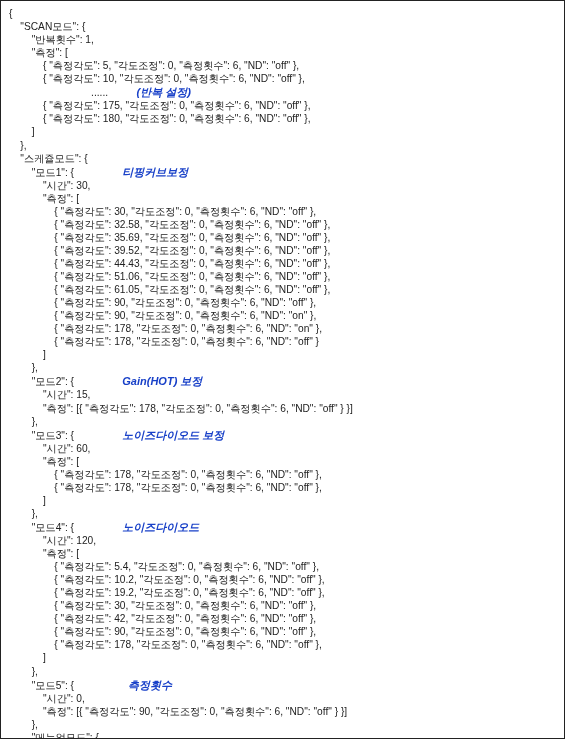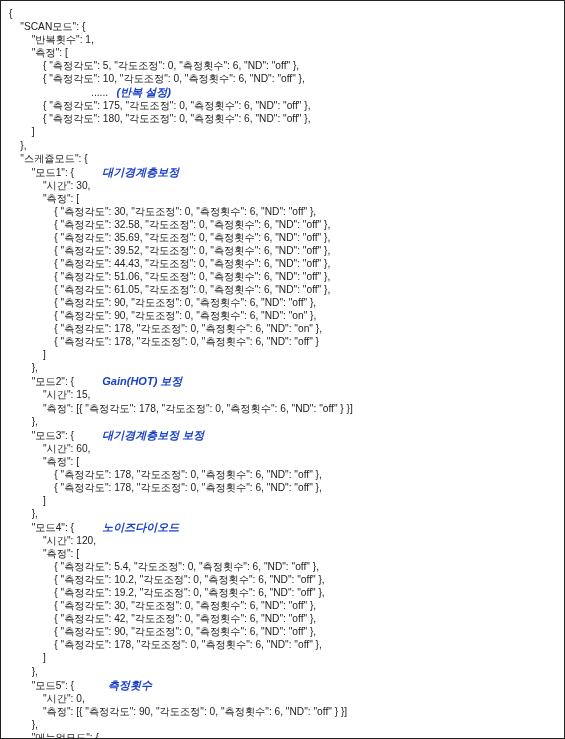--- a/index.html
+++ b/index.html
@@ -19,20 +19,21 @@
     color: #222;
     white-space: pre;
     overflow: hidden;
     position: relative;
   }
   .annot {
     color: #1840c8;
     font-style: italic;
     font-weight: bold;
     font-size: 11px;
+    margin-left: 20px;
   }
   .watermark {
     position: absolute;
     left: 50%;
     top: 50%;
     transform: translate(-50%, -50%);
     pointer-events: none;
     opacity: 0.08;
   }
   .watermark svg { display: block; }
@@ -45,41 +46,41 @@
 <span>        "반복횟수": 1,</span>
 <span>        "측정": [</span>
 <span>            { "측정각도": 5, "각도조정": 0, "측정횟수": 6, "ND": "off" },</span>
 <span>            { "측정각도": 10, "각도조정": 0, "측정횟수": 6, "ND": "off" },</span>
 <span><span>                             ......</span>   <span class="annot">(반복 설정)</span></span>
 <span>            { "측정각도": 175, "각도조정": 0, "측정횟수": 6, "ND": "off" },</span>
 <span>            { "측정각도": 180, "각도조정": 0, "측정횟수": 6, "ND": "off" },</span>
 <span>        ]</span>
 <span>    },</span>
 <span>    "스케쥴모드": {</span>
-<span><span>        "모드1": {</span>          <span class="annot">대기경계층보정</span></span>
+<span><span>        "모드1": {</span>          <span class="annot">티핑커브보정</span></span>
 <span>            "시간": 30,</span>
 <span>            "측정": [</span>
 <span>                { "측정각도": 30, "각도조정": 0, "측정횟수": 6, "ND": "off" },</span>
 <span>                { "측정각도": 32.58, "각도조정": 0, "측정횟수": 6, "ND": "off" },</span>
 <span>                { "측정각도": 35.69, "각도조정": 0, "측정횟수": 6, "ND": "off" },</span>
 <span>                { "측정각도": 39.52, "각도조정": 0, "측정횟수": 6, "ND": "off" },</span>
 <span>                { "측정각도": 44.43, "각도조정": 0, "측정횟수": 6, "ND": "off" },</span>
 <span>                { "측정각도": 51.06, "각도조정": 0, "측정횟수": 6, "ND": "off" },</span>
 <span>                { "측정각도": 61.05, "각도조정": 0, "측정횟수": 6, "ND": "off" },</span>
 <span>                { "측정각도": 90, "각도조정": 0, "측정횟수": 6, "ND": "off" },</span>
 <span>                { "측정각도": 90, "각도조정": 0, "측정횟수": 6, "ND": "on" },</span>
 <span>                { "측정각도": 178, "각도조정": 0, "측정횟수": 6, "ND": "on" },</span>
 <span>                { "측정각도": 178, "각도조정": 0, "측정횟수": 6, "ND": "off" }</span>
 <span>            ]</span>
 <span>        },</span>
 <span><span>        "모드2": {</span>          <span class="annot">Gain(HOT) 보정</span></span>
 <span>            "시간": 15,</span>
 <span>            "측정": [{ "측정각도": 178, "각도조정": 0, "측정횟수": 6, "ND": "off" } }]</span>
 <span>        },</span>
-<span><span>        "모드3": {</span>          <span class="annot">대기경계층보정 보정</span></span>
+<span><span>        "모드3": {</span>          <span class="annot">노이즈다이오드 보정</span></span>
 <span>            "시간": 60,</span>
 <span>            "측정": [</span>
 <span>                { "측정각도": 178, "각도조정": 0, "측정횟수": 6, "ND": "off" },</span>
 <span>                { "측정각도": 178, "각도조정": 0, "측정횟수": 6, "ND": "off" },</span>
 <span>            ]</span>
 <span>        },</span>
 <span><span>        "모드4": {</span>          <span class="annot">노이즈다이오드</span></span>
 <span>            "시간": 120,</span>
 <span>            "측정": [</span>
 <span>                { "측정각도": 5.4, "각도조정": 0, "측정횟수": 6, "ND": "off" },</span>

